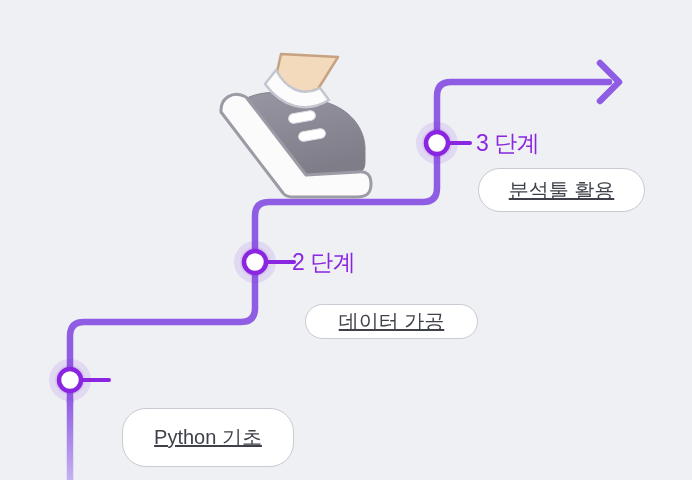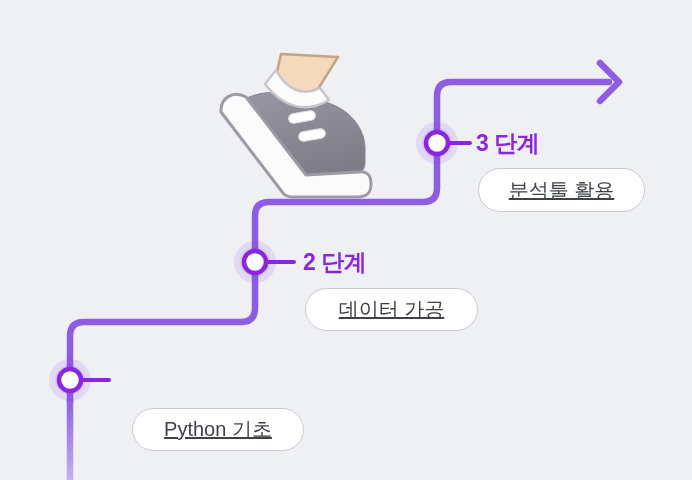--- a/index.html
+++ b/index.html
@@ -17,36 +17,36 @@
 
   .path-line{stroke:var(--line);stroke-width:6.5;fill:none;
              stroke-linecap:round;stroke-linejoin:round}
   .connector{stroke:var(--accent);stroke-width:4;stroke-linecap:round}
   .node-ring{fill:#ffffff;stroke:var(--accent);stroke-width:4.5}
   .halo-a{fill:var(--halo);fill-opacity:.13}
   .halo-b{fill:var(--halo);fill-opacity:.12}
 
   .step-label{
     position:absolute;transform:translateY(-50%);
-    font-size:23px;font-weight:700;color:var(--accent);
+    font-size:23px;font-weight:400;color:var(--accent);
     letter-spacing:-.5px;white-space:nowrap;
   }
   #label-1{left:119px;top:380px}
-  #label-2{left:303px;top:262px}
+  #label-2{left:292px;top:262px}
   #label-3{left:476px;top:143px}
 
   .topic-pill{
     position:absolute;display:flex;align-items:center;justify-content:center;
     background:var(--pill-bg);border:1.5px solid var(--pill-border);
     border-radius:24px;font-size:20px;font-weight:500;color:var(--pill-text);
     white-space:nowrap;
     text-decoration:underline;
   }
-  #pill-1{left:132px;top:408px;width:172px;height:43px}
-  #pill-2{left:305px;top:288px;width:173px;height:43px}
+  #pill-1{left:122px;top:408px;width:172px;height:59px}
+  #pill-2{left:305px;top:304px;width:173px;height:35px}
   #pill-3{left:478px;top:168px;width:167px;height:44px}
 </style>
 </head>
 <body>
 
 <div class="stage">
 
   <svg class="diagram" width="692" height="480" viewBox="0 0 692 480">
     <defs>
       <linearGradient id="fadeGrad" x1="0" y1="398" x2="0" y2="482" gradientUnits="userSpaceOnUse">

